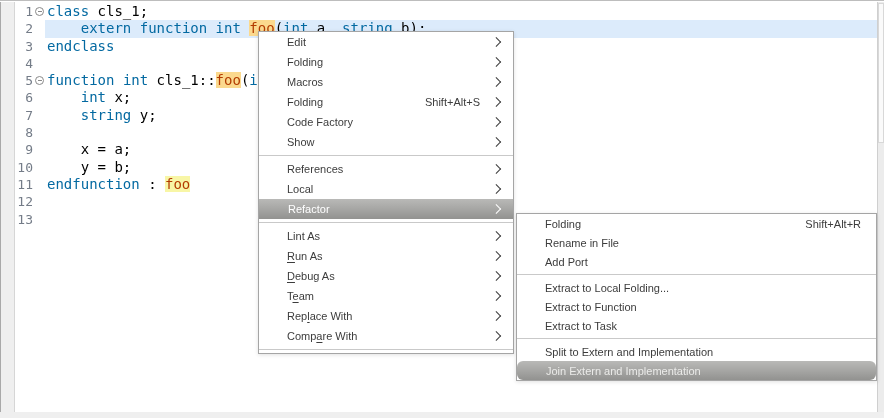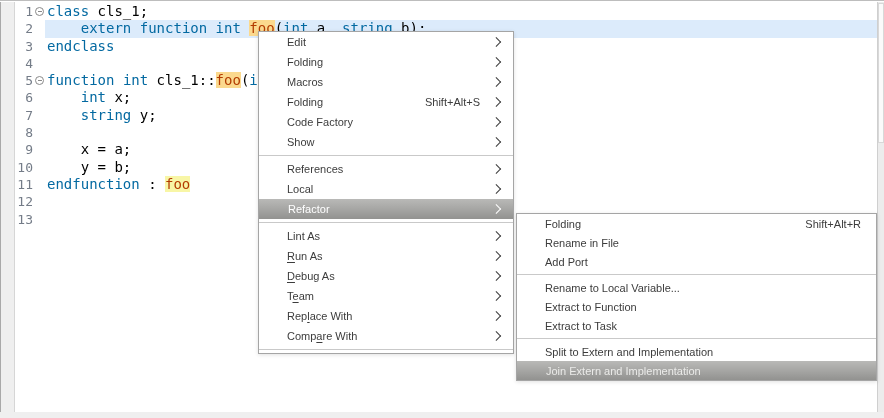--- a/index.html
+++ b/index.html
@@ -40,21 +40,21 @@
   #refactor-submenu .menu-row { height:19px; }
   .menu-row .lbl { white-space:nowrap; }
   .menu-row .spacer { flex:1 1 auto; }
   .menu-row .shortcut { white-space:nowrap; margin-right:4px; }
   .menu-row .chev { width:18px; flex:0 0 18px; position:relative; height:100%; }
   .menu-row .chev::after { content:""; position:absolute; right:3px; top:50%; width:5.5px; height:5.5px;
         border-top:1.6px solid currentColor; border-right:1.6px solid currentColor;
         transform:translateY(-56%) rotate(45deg); }
   .menu-sep { height:1px; background:#c9c9c9; margin:3px 0; }
   .menu-row.hl { background:linear-gradient(to bottom,#b9b9b7 0%,#a6a6a4 50%,#929290 100%); color:#ffffff;padding-left:29px; }
-  #refactor-submenu .menu-row.hl { color:#ebebe9; }
+  #refactor-submenu .menu-row.hl { color:#ebebe9;border-radius:6px; }
   .menu-row u { text-decoration:underline; text-underline-offset:2px; }
 </style>
 </head>
 <body>
 
 <div id="stage">
   <div id="annotation-ruler"></div>
   <div id="editor">
       <div class="ed-row"><div class="gut">1</div><div class="foldcol"><span class="fold-icon"></span></div><div class="codecell"><span class="kw">class</span><span class="pl"> cls_1;</span></div></div>
       <div class="ed-row current"><div class="gut">2</div><div class="foldcol"></div><div class="codecell"><span class="pl">    </span><span class="kw">extern</span><span class="pl"> </span><span class="kw">function</span><span class="pl"> </span><span class="kw">int</span><span class="pl"> </span><span class="occ">foo</span><span class="pl">(</span><span class="kw">int</span><span class="pl"> a, </span><span class="kw">string</span><span class="pl"> b);</span></div></div>
@@ -165,21 +165,21 @@
       <div class="menu-row">
         <span class="lbl">Rename in File</span>
         <span class="spacer"></span>
       </div>
       <div class="menu-row">
         <span class="lbl">Add Port</span>
         <span class="spacer"></span>
       </div>
       <div class="menu-sep"></div>
       <div class="menu-row">
-        <span class="lbl">Rename to Local Variable...</span>
+        <span class="lbl">Extract to Local Folding...</span>
         <span class="spacer"></span>
       </div>
       <div class="menu-row">
         <span class="lbl">Extract to Function</span>
         <span class="spacer"></span>
       </div>
       <div class="menu-row">
         <span class="lbl">Extract to Task</span>
         <span class="spacer"></span>
       </div>

